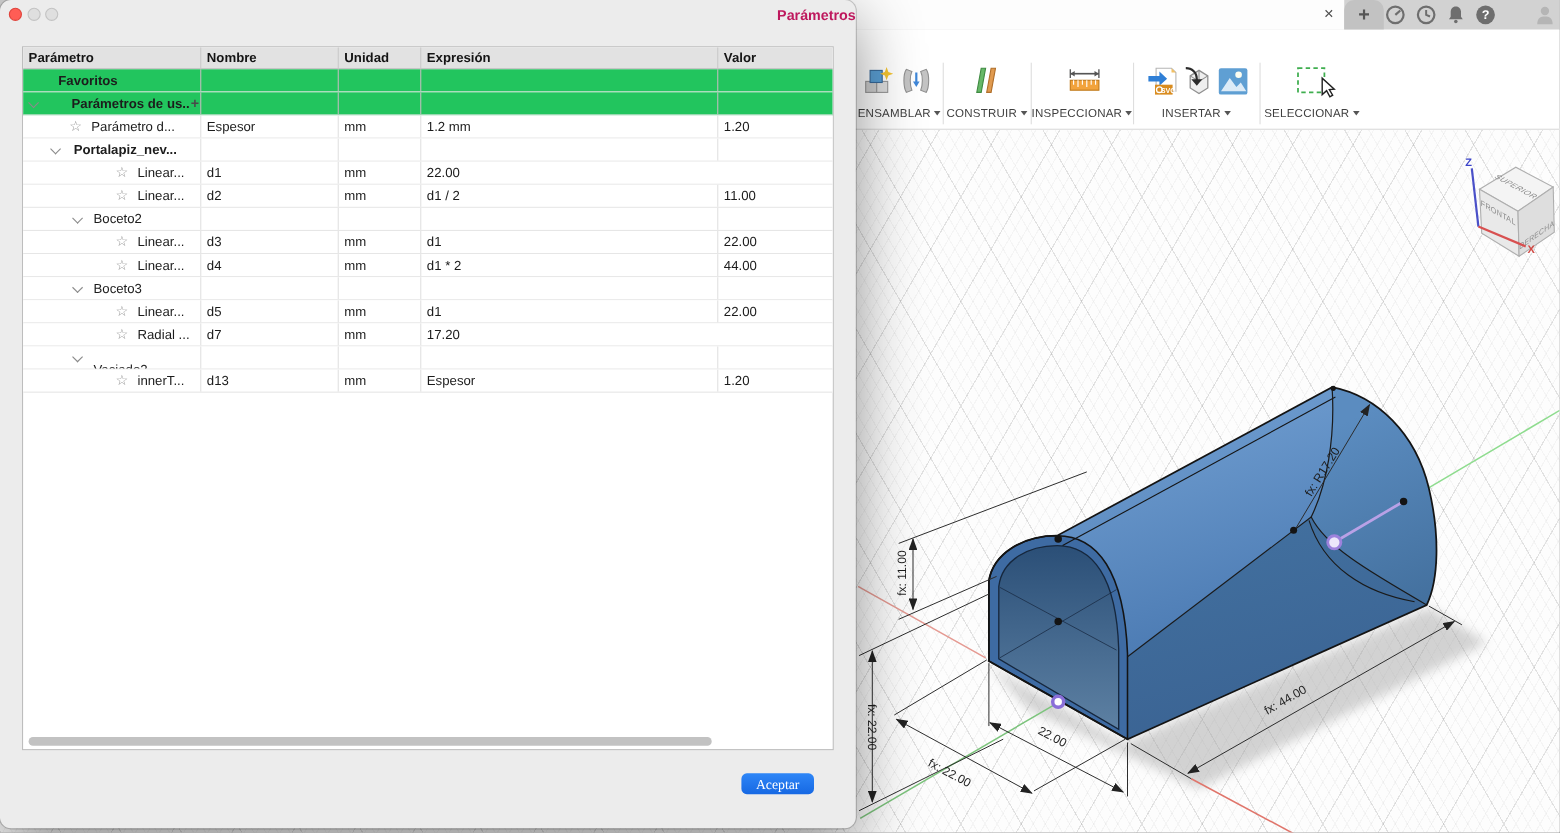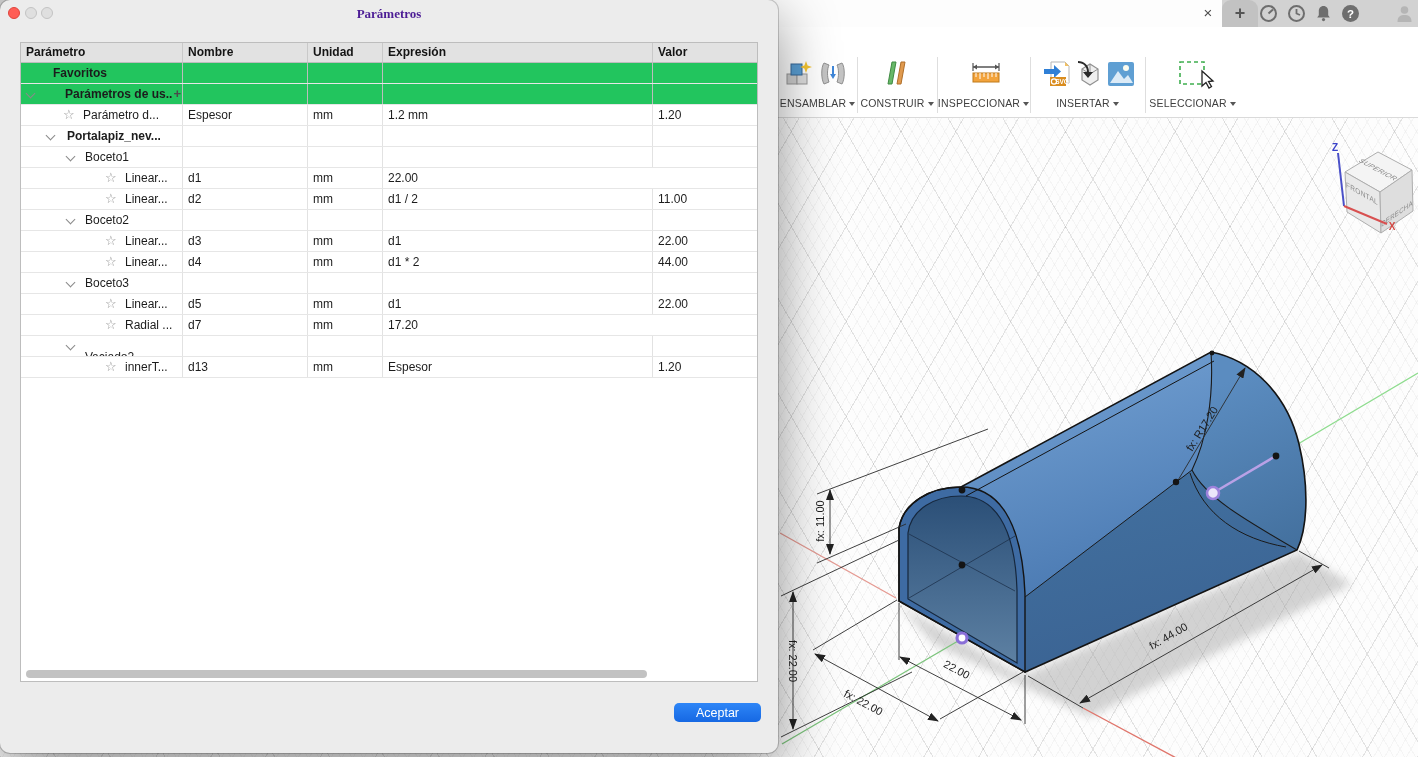--- a/index.html
+++ b/index.html
@@ -33,22 +33,22 @@
       repeating-linear-gradient(-60deg, rgba(60,60,60,0.10) 0 1px, transparent 1px 47.5px),
       repeating-linear-gradient(60deg,  rgba(60,60,60,0.045) 0 1px, transparent 1px 9.5px),
       repeating-linear-gradient(-60deg, rgba(60,60,60,0.045) 0 1px, transparent 1px 9.5px);
     z-index:0;}
   .scene{position:absolute;left:0;top:0;width:1418px;height:757px;z-index:2;pointer-events:none;}
 
   
   .dialog{position:absolute;left:0;top:0;width:778px;height:753px;background:#ececec;
     border-radius:10px;box-shadow:0 18px 60px rgba(0,0,0,.45),0 0 0 1px rgba(0,0,0,.18);z-index:10;}
   .titlebar{position:absolute;left:0;top:0;width:100%;height:26px;}
-  .dlg-title{position:absolute;left:0;right:0;top:0;height:26px;line-height:27px;text-align:center;
-    font-size:13px;font-weight:600;color:#4c1d95;font-family:Liberation Serif, serif;}
+  .dlg-title{position:absolute;left:0;right:0;top:0;height:26px;line-height:27px;text-align:right;
+    font-size:13px;font-weight:600;color:#be185d;}
   .tl{position:absolute;top:7px;width:12px;height:12px;border-radius:50%;}
   .tl-red{left:8px;background:#ff5d55;border:1px solid #e0443c;box-sizing:border-box;}
   .tl-g1{left:25px;}.tl-g2{left:41px;}
   .tl-gray{background:#dfdfdf;border:1px solid #c3c3c3;box-sizing:border-box;}
 
   .ptable{position:absolute;left:20px;top:42px;width:738px;height:640px;background:#fff;
     border:1px solid #bdbdbd;box-sizing:border-box;overflow:hidden;}
   .phead{display:grid;grid-template-columns:162px 125px 75px 270px 106px;height:19px;
     background:#e2e2e2;border-bottom:1px solid #bdbdbd;}
   .phead .hc{font-size:12px;font-weight:bold;color:#141414;padding-left:5px;line-height:19px;
@@ -60,23 +60,23 @@
   .prow .cell{font-size:12px;color:#1c1c1c;line-height:20px;border-right:1px solid #e2e2e2;
     padding-left:5px;overflow:hidden;white-space:nowrap;position:relative;}
   .prow.b .c0{font-weight:bold;}
   .chev{position:absolute;width:6px;height:6px;border-left:1.5px solid #8a8a8a;
     border-bottom:1.5px solid #8a8a8a;transform:rotate(-45deg);top:6px;}
   .star{position:absolute;top:0;font-size:13px;color:#949494;line-height:20px;}
   .plusi{display:inline-block;font-size:13px;font-weight:bold;color:#4a4a4a;margin-left:1px;}
   .rlabel{position:absolute;top:0;line-height:20px;white-space:nowrap;}
   .hscroll{position:absolute;left:3px;bottom:2px;width:730px;height:9px;}
   .hthumb{position:absolute;left:2px;top:0;width:621px;height:8px;background:#c2c2c2;border-radius:4px;}
-  .accept{position:absolute;left:674px;top:703px;width:87px;height:19px;border-radius:5px;
+  .accept{position:absolute;left:674px;top:703px;width:66px;height:19px;border-radius:5px;
     background:linear-gradient(#2e86f7,#1668e3);color:#fff;font-size:12.5px;text-align:center;
-    line-height:19px;font-family:Liberation Sans, sans-serif;border:none;}
+    line-height:19px;font-family:Liberation Serif, serif;border:none;}
 </style>
 </head>
 <body>
 
 <div class="screen">
 
   <div class="canvas"></div>
 
   <svg class="scene" viewBox="0 0 1418 757">
     <defs>
@@ -344,30 +344,20 @@
               <span class="chev" style="left: 26px;"></span>
               <span class="rlabel" style="left: 46px;">Portalapiz_nev...</span>
             </div>
             <div class="cell"></div>
             <div class="cell"></div>
             <div class="cell"></div>
             <div class="cell" style="border-right: none;"></div>
           </div>
           <div class="prow">
             <div class="cell c0">
-              <span class="chev" style="left: 46px;"></span>
-              <span class="rlabel" style="left: 64px;">Boceto1</span>
-            </div>
-            <div class="cell"></div>
-            <div class="cell"></div>
-            <div class="cell"></div>
-            <div class="cell" style="border-right: none;"></div>
-          </div>
-          <div class="prow">
-            <div class="cell c0">
               <span class="star" style="left: 84px;">☆</span>
               <span class="rlabel" style="left: 104px;">Linear...</span>
             </div>
             <div class="cell">d1</div>
             <div class="cell">mm</div>
             <div class="cell" style="border-right: none;">22.00</div>
           </div>
           <div class="prow">
             <div class="cell c0">
               <span class="star" style="left: 84px;">☆</span>

